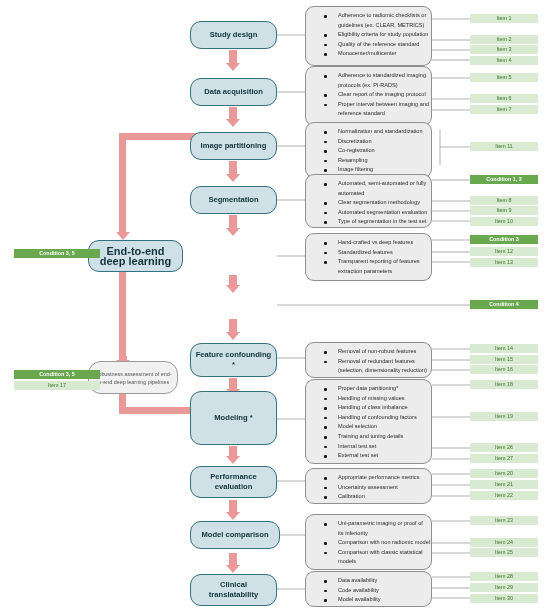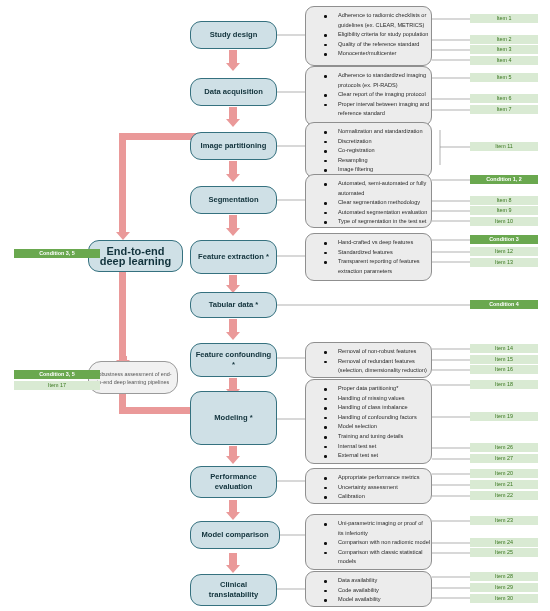--- a/index.html
+++ b/index.html
@@ -220,26 +220,20 @@
   </div>
   <div class="pbox" style="left:190px;top:78px;width:87px;height:28px;">
     <span>Data acquisition</span>
   </div>
   <div class="pbox" style="left:190px;top:132px;width:87px;height:28px;">
     <span>Image partitioning</span>
   </div>
   <div class="pbox" style="left:190px;top:186px;width:87px;height:28px;">
     <span>Segmentation</span>
   </div>
-  <div class="pbox" style="left:190px;top:240px;width:87px;height:34px;">
-    <span>Feature extraction *</span>
-  </div>
-  <div class="pbox" style="left:190px;top:292px;width:87px;height:26px;">
-    <span>Tabular data *</span>
-  </div>
   <div class="pbox" style="left:190px;top:343px;width:87px;height:34px;">
     <span>Feature confounding *</span>
   </div>
   <div class="pbox" style="left:190px;top:391px;width:87px;height:54px;">
     <span>Modeling *</span>
   </div>
   <div class="pbox" style="left:190px;top:466px;width:87px;height:32px;">
     <span>Performance evaluation</span>
   </div>
   <div class="pbox" style="left:190px;top:521px;width:90px;height:28px;">

